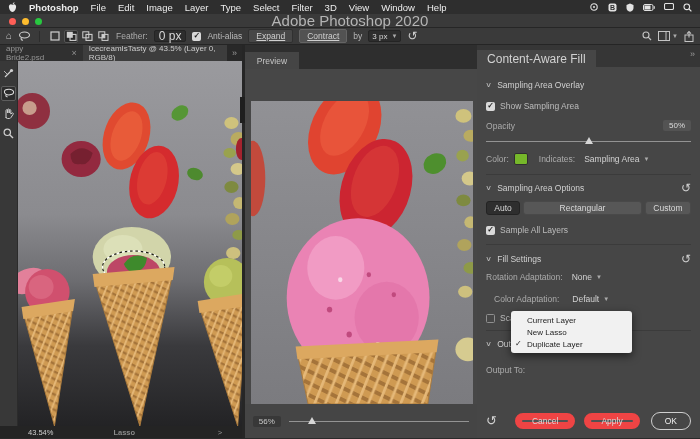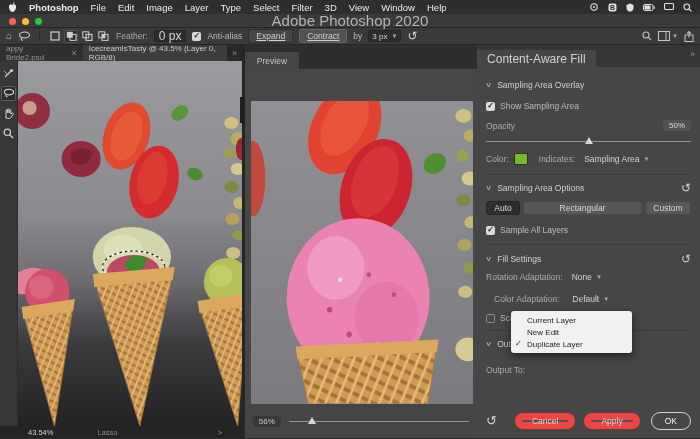--- a/index.html
+++ b/index.html
@@ -60,21 +60,21 @@
   .toolbar { width:18px; background:#383838; border-right:1px solid #2b2b2b;
     display:flex; flex-direction:column; align-items:center; padding-top:5px; gap:5px; }
   .tool { width:15px; height:15px; display:flex; align-items:center; justify-content:center; border-radius:2px; }
   .tool.active { background:#2c2c2c; border:1px solid #5d5d5d; }
   .canvas-wrap { flex:1; position:relative; background:#222; }
   .canvas-wrap svg { display:block; width:100%; height:100%; }
 
   .status-bar { height:12px; background:#242424; display:flex; align-items:center;
     font-size:7.5px; color:#cfcfcf; gap:0; position:relative; }
   .status-bar .zoomv { margin-left:28px; }
-  .status-bar .slabel { margin-left:44px; color:#8b8b8b; }
+  .status-bar .slabel { margin-left:60px; color:#8b8b8b;font-weight:bold; }
   .status-bar .schev { position:absolute; right:20px; color:#9a9a9a; }
 
   
   .divider { width:3px; background:#262626; position:relative; }
   .divider .handle { position:absolute; top:52px; left:-2px; width:7px; height:26px;
     background:#1f1f1f; border-radius:0 3px 3px 0; }
 
   
   .preview-col { width:259px; display:flex; flex-direction:column; background:#454545; }
   .pv-tabstrip { height:24px; background:#2e2e2e; display:flex; align-items:flex-end; }
@@ -556,21 +556,21 @@
           <span>Output Settings</span>
         </div>
 
         <div class="row" style="margin-top:16px;">
           <span class="lab">Output To:</span>
         </div>
       </div>
 
       <div class="popup">
         <div class="item">Current Layer</div>
-        <div class="item">New Edit</div>
+        <div class="item">New Lasso</div>
         <div class="item">
           <span class="check">✓</span>
           <span>Duplicate Layer</span>
         </div>
       </div>
 
       <div class="caf-footer">
         <span class="reset-ic">↺</span>
         <span class="ftr-spacer"></span>
         <span class="btn">Cancel</span>

